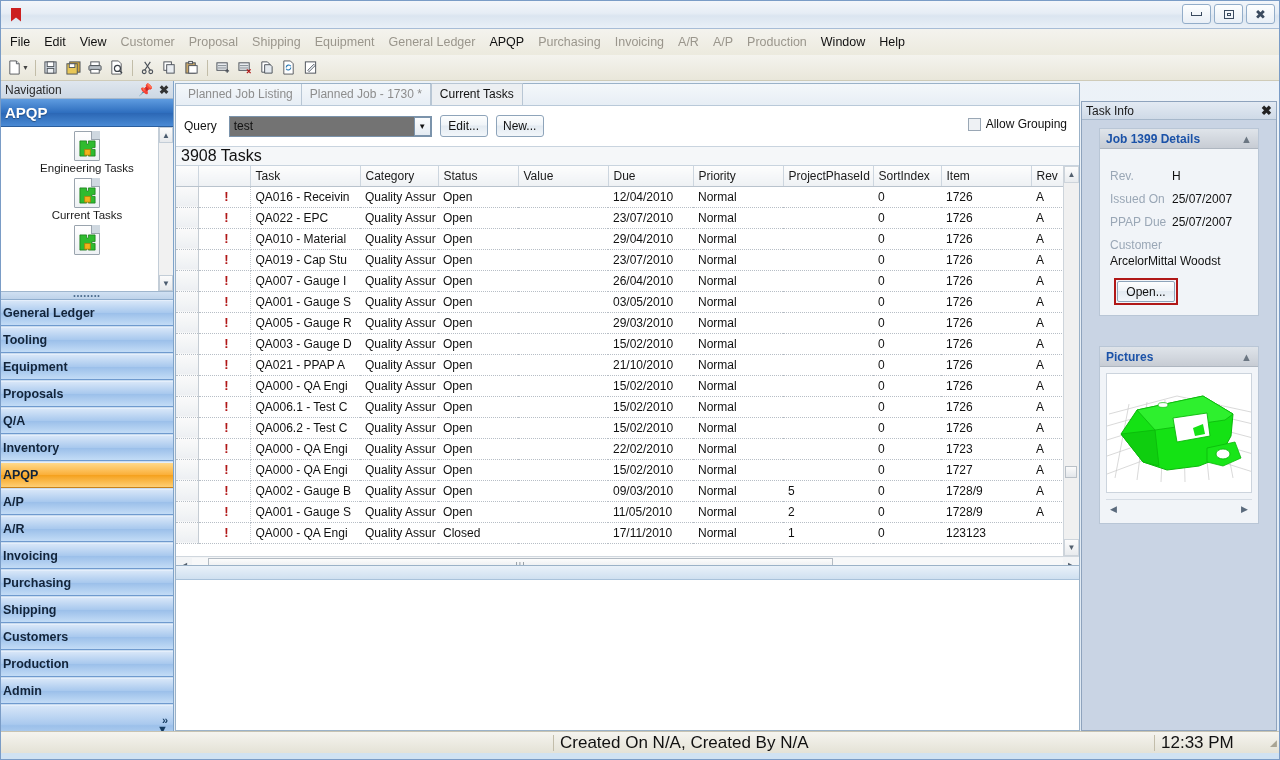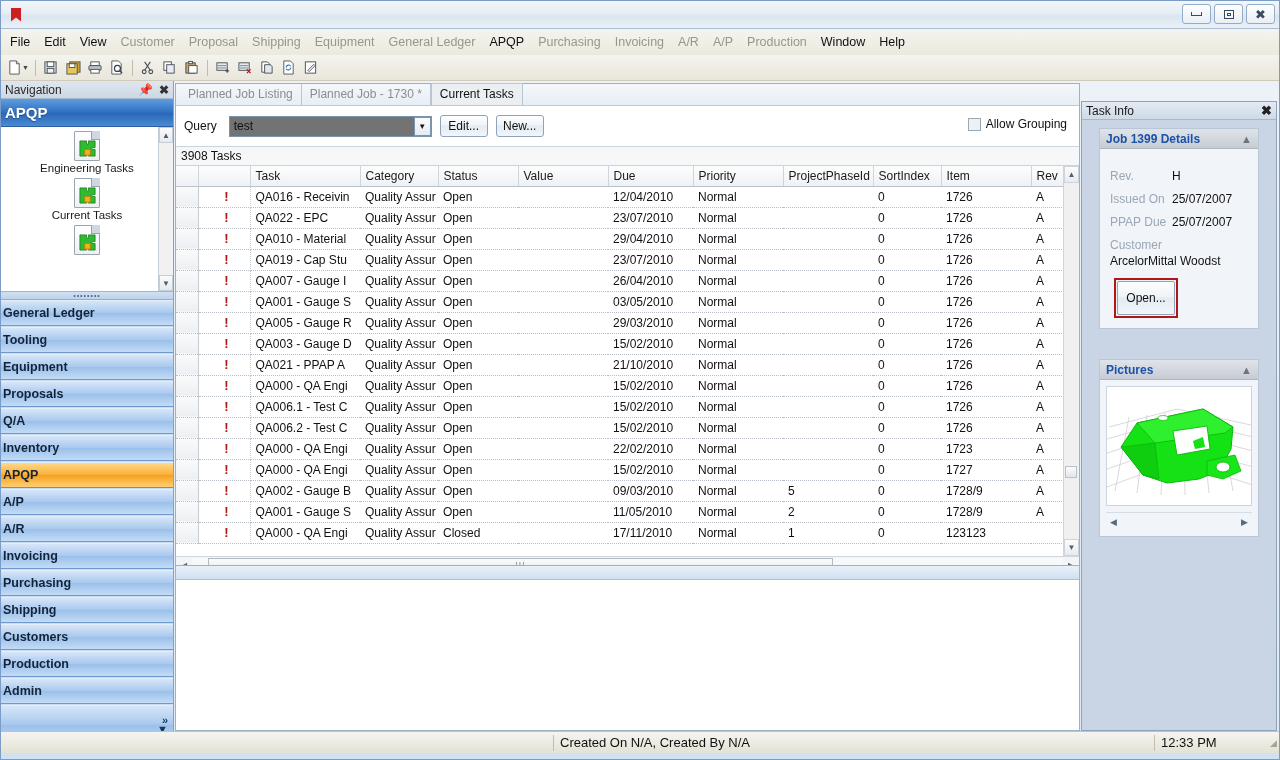--- a/index.html
+++ b/index.html
@@ -194,21 +194,21 @@
   .chkbox {
     width: 13px; height: 13px; background: #eef1f4;
     border: 1px solid #9aa7b5; margin-right: 5px;
   }
   .chklabel { font-size: 12px; color: #111; }
 
   .gridcount {
     height: 20px; background: #f5f7f9; border-top: 1px solid #c9d4df;
     border-bottom: 1px solid #c9d4df;
     display: flex; align-items: center; padding-left: 5px;
-    font-size: 12px; color: #111;
+    font-size: 16px; color: #111;
   }
 
   
   .gridwrap { position: relative; height: 390px; background: #fff; }
   table.grid { border-collapse: collapse; width: 890px; table-layout: fixed; }
   table.grid th {
     height: 20px; font-weight: normal; font-size: 12px; color: #1a1a1a;
     text-align: left; padding: 0 0 0 5px;
     background: linear-gradient(#fdfdfd, #eef1f4);
     border-right: 1px solid #cdd6df; border-bottom: 1px solid #b9c3cd;
@@ -293,21 +293,21 @@
   .card-body { padding: 20px 10px 10px 10px; }
   .kv { display: flex; margin-bottom: 9px; font-size: 12px; }
   .kv .k { color: #9aa7b6; width: 62px; }
   .kv .v { color: #111; }
   .cust-label { color: #9aa7b6; font-size: 12px; margin-bottom: 2px; }
   .cust-value { color: #111; font-size: 12px; margin-bottom: 10px; }
   .open-btn-wrap {
     display: inline-block; border: 2px solid #b01717; padding: 1px; margin-left: 4px;
   }
   .open-btn {
-    width: 58px; height: 34px;
+    width: 58px; height: 21px;
     background: linear-gradient(#fdfefe 0%, #f0f4f8 45%, #e3eaf1 50%, #f2f6fa 100%);
     border: 1px solid #8ea4ba; border-radius: 2px;
     display: flex; align-items: center; justify-content: center;
     font-size: 12px; color: #111;
   }
   .pic-frame {
     background: #fff; border: 1px solid #ccd4dd; margin: 6px;
     height: 120px; overflow: hidden; position: relative;
   }
   .pic-nav {
@@ -316,21 +316,21 @@
     padding: 0 4px; font-size: 9px; color: #5a6a7c;
   }
 
   
   .statusbar {
     position: absolute; left: 0; bottom: 6px; width: 1280px; height: 22px;
     background: linear-gradient(#f5f4ef,#e4e2d6);
     border-top: 1px solid #c7c3b2;
     display: flex; align-items: center;
   }
-  .sb-cell { height: 35px; display: flex; align-items: center; font-size: 13px; color: #111; }
+  .sb-cell { height: 35px; display: flex; align-items: center; font-size: 17px; color: #111; }
   .sb-div { width: 1px; height: 16px; background: #c2bdaa; }
   .bottom-edge {
     position: absolute; left: 0; bottom: 0; width: 1280px; height: 6px;
     background: #d0e2f2;
   }
   .sb-grip { margin-left: auto; margin-right: 4px; color: #a8a494; font-size: 9px; }
 </style>
 </head>
 <body>
 

